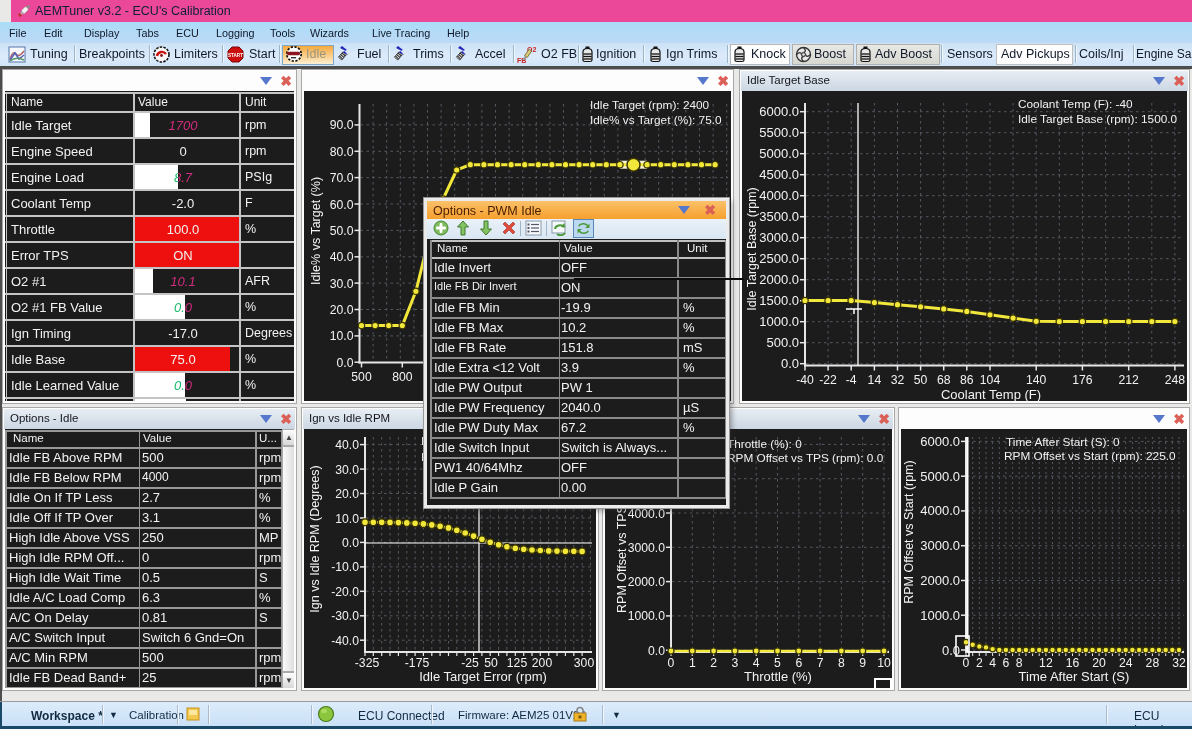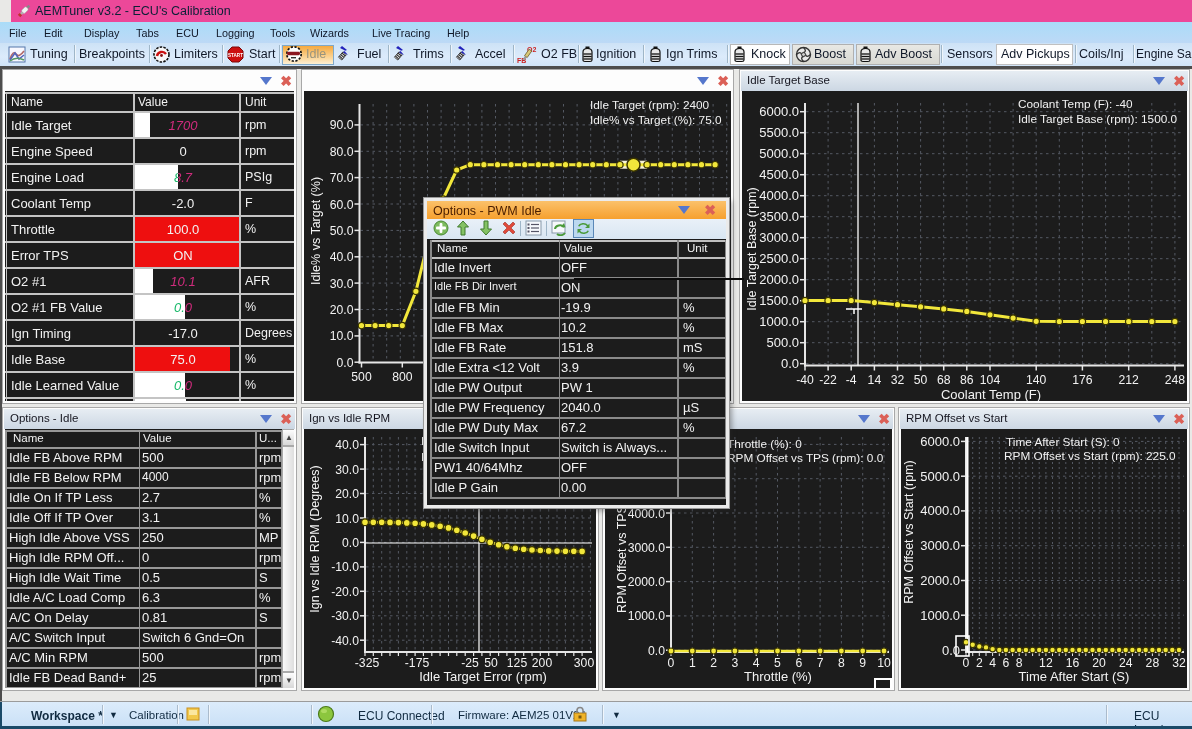--- a/index.html
+++ b/index.html
@@ -741,21 +741,20 @@
           <circle cx="279.0" cy="222.0" r="3" fill="#f2e73b" stroke="#3a3400" stroke-width="1.2"></circle>
           <text x="173.0" y="252.0" font-size="13" text-anchor="middle" fill="#f2f2f2" font-weight="normal" font-family="Liberation Sans, sans-serif">Throttle (%)</text>
           <text x="122.0" y="19.0" font-size="11.8" text-anchor="start" fill="#f2f2f2" font-weight="normal" font-family="Liberation Sans, sans-serif">Throttle (%): 0</text>
           <text x="122.0" y="33.0" font-size="11.8" text-anchor="start" fill="#f2f2f2" font-weight="normal" font-family="Liberation Sans, sans-serif">RPM Offset vs TPS (rpm): 0.0</text>
           <rect x="270" y="250" width="16" height="14" fill="none" stroke="#ffffff" stroke-width="2"></rect>
         </svg>
         <div class="ytitle" style="left:-58px;top:123px;width:150px;font-size:12.5px">RPM Offset vs TPS</div>
       </div>
     </div>
     <div class="panel" style="left:898px;top:338px;width:292px;height:284px">
-      <div class="ptitle">RPM Offset vs Start</div>
       <div class="parrow" style="right:24px"></div>
       <div class="px" style="right:4px">✖</div>
       <div class="pbody">
         <svg width="288" height="260" viewBox="0 0 288 260" style="position:absolute;left:0px;top:0px">
           <line x1="66.0" y1="12.4" x2="283.0" y2="12.4" stroke="#545963" stroke-width="1" stroke-dasharray="2.5,3.5"></line>
           <line x1="66.0" y1="47.2" x2="283.0" y2="47.2" stroke="#545963" stroke-width="1" stroke-dasharray="2.5,3.5"></line>
           <line x1="66.0" y1="81.9" x2="283.0" y2="81.9" stroke="#545963" stroke-width="1" stroke-dasharray="2.5,3.5"></line>
           <line x1="66.0" y1="116.7" x2="283.0" y2="116.7" stroke="#545963" stroke-width="1" stroke-dasharray="2.5,3.5"></line>
           <line x1="66.0" y1="151.5" x2="283.0" y2="151.5" stroke="#545963" stroke-width="1" stroke-dasharray="2.5,3.5"></line>
           <line x1="66.0" y1="186.2" x2="283.0" y2="186.2" stroke="#545963" stroke-width="1" stroke-dasharray="2.5,3.5"></line>

